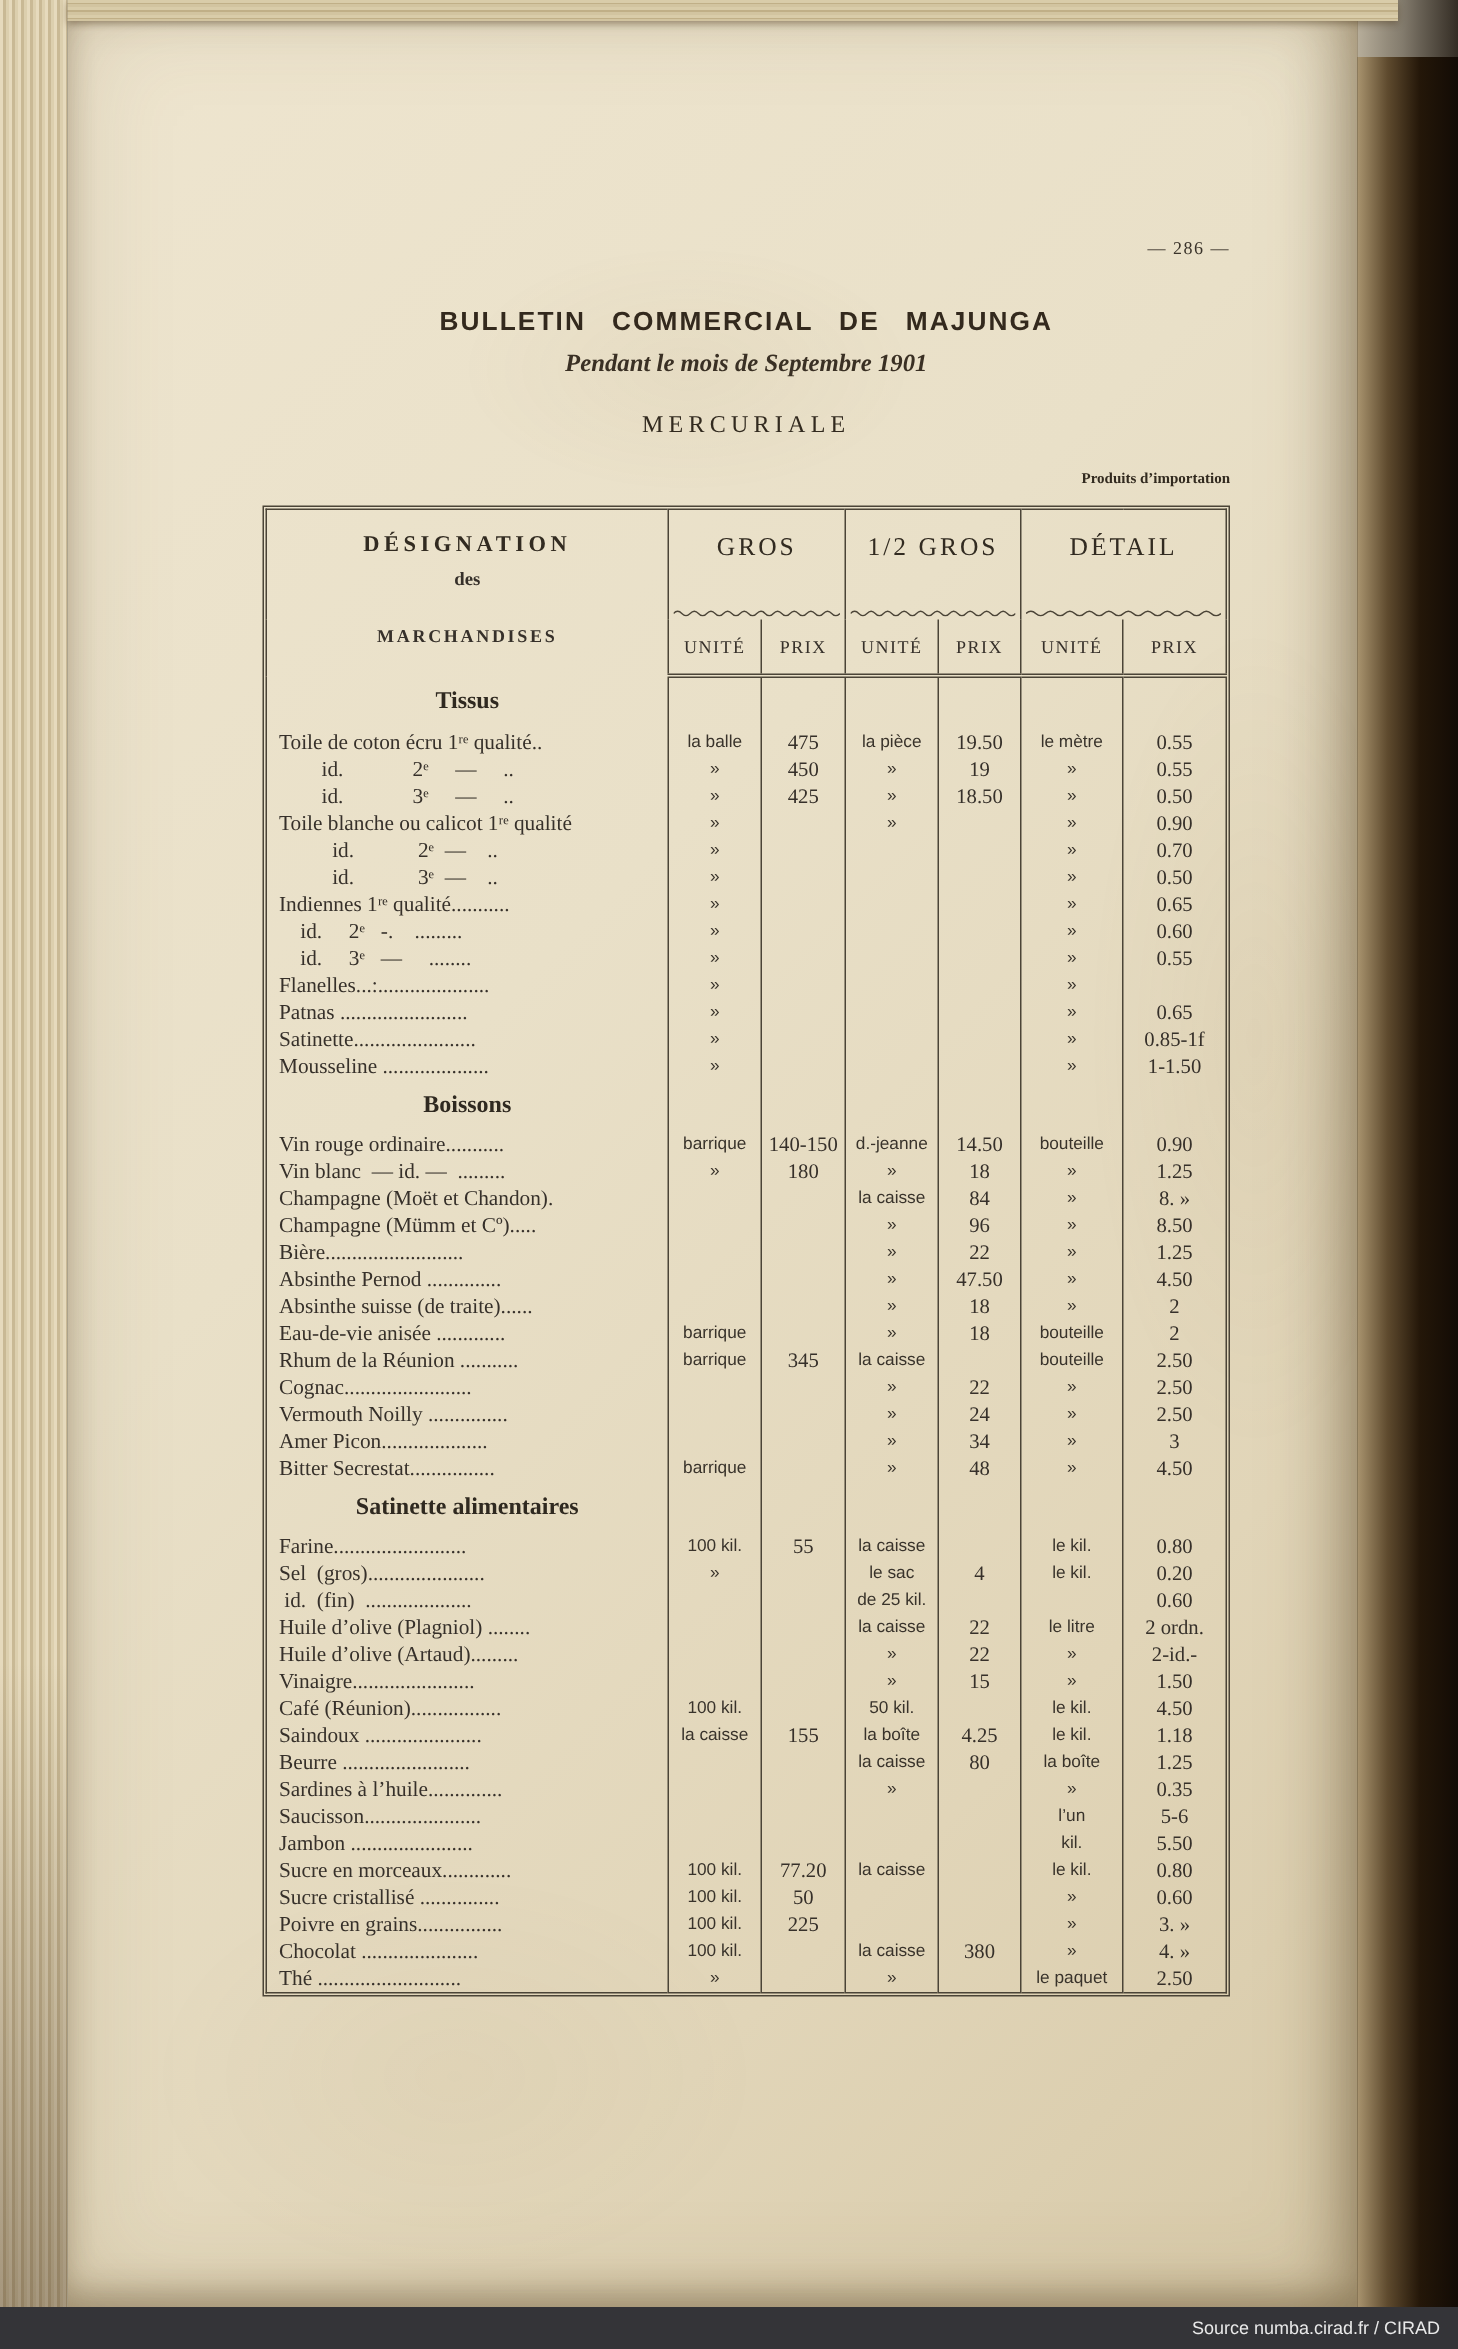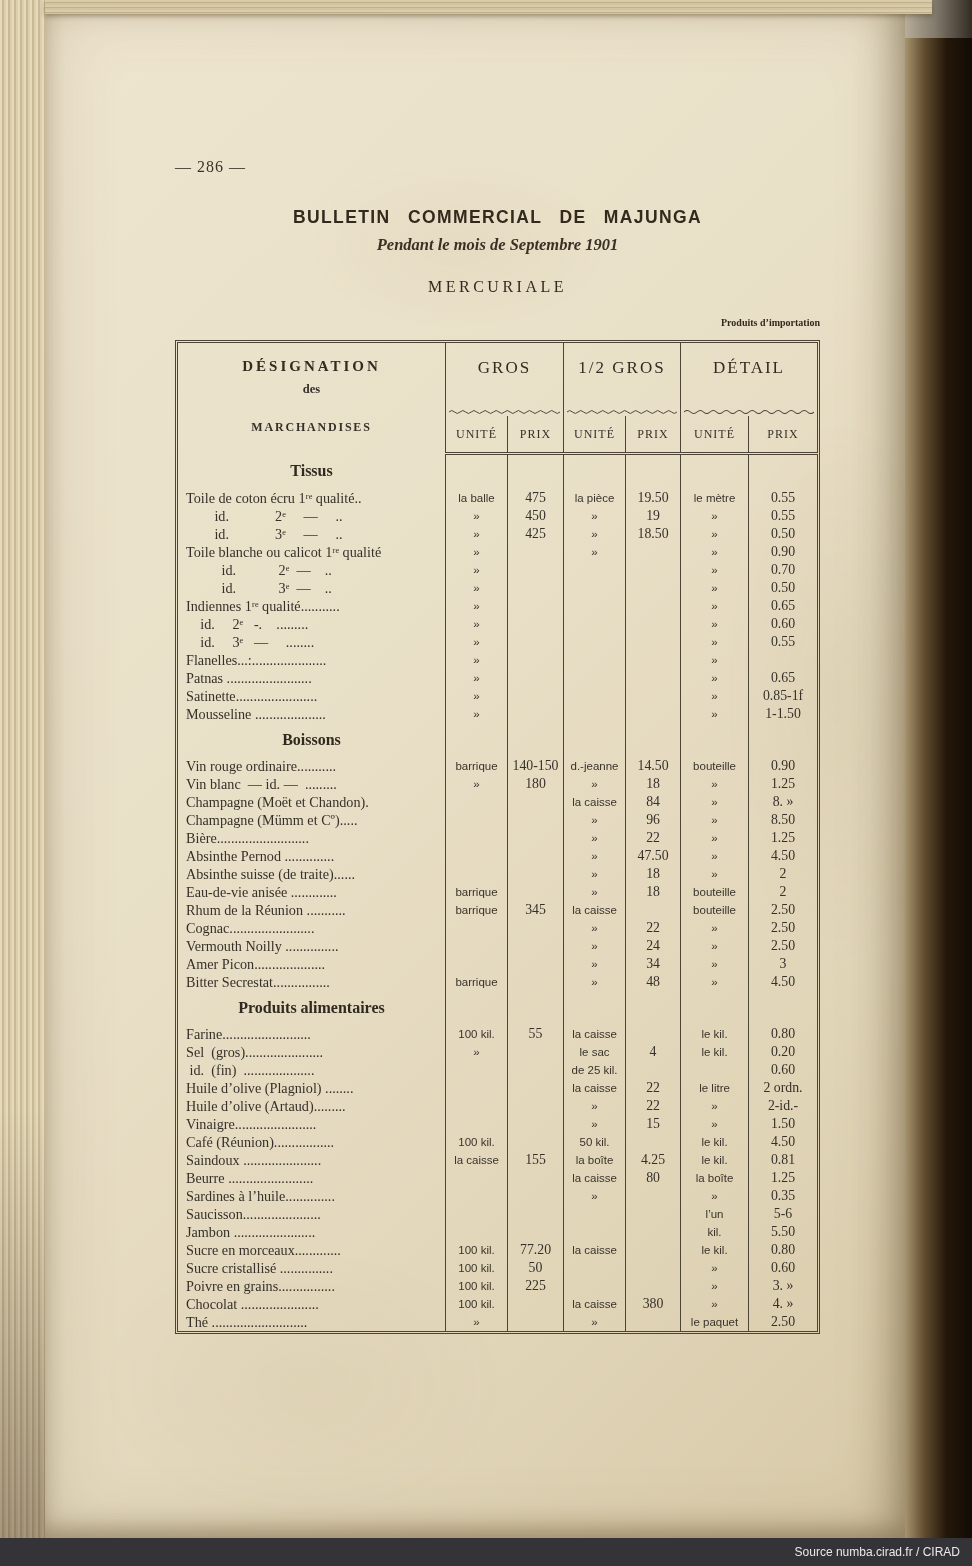--- a/index.html
+++ b/index.html
@@ -46,21 +46,21 @@
       radial-gradient(300px 200px at 30% 90%, rgba(140,110,60,.08), transparent 70%);
   }
   .source-bar{
     position:absolute;left:0;right:0;bottom:0;height:28px;z-index:5;
     background:#343438;color:#e9e9e9;
     font-family:"Liberation Sans", sans-serif;font-size:12px;line-height:28px;
     text-align:right;padding-right:12px;box-sizing:border-box;
   }
   
   .content{width:645px;margin-left:130px;position:relative;color:#36302a;}
-  .page-number{padding-top:158px;text-align:left;font-size:16px;letter-spacing:1px;color:#3a332a;}
+  .page-number{padding-top:158px;text-align:right;font-size:12px;letter-spacing:1px;color:#3a332a;}
   .title{
     margin-top:31px;text-align:center;
     font-family:"Liberation Sans", sans-serif;font-weight:bold;
     font-size:17.5px;letter-spacing:1.4px;word-spacing:11px;color:#33291d;
   }
   .subtitle{margin-top:7px;text-align:center;font-style:italic;font-weight:bold;font-size:16.5px;color:#3a3024;}
   .mercuriale{margin-top:23px;text-align:center;font-weight:normal;font-size:16px;letter-spacing:3.5px;color:#322a1f;}
   .produits{margin-top:21px;text-align:right;font-weight:bold;font-size:10px;color:#322a1f;}
   
   .table-frame{margin-top:12px;border:1px solid #4b4437;padding:1px;}
@@ -407,21 +407,21 @@
             <tr>
               <td class="c-des">Bitter Secrestat................</td>
               <td class="c-unit">barrique</td>
               <td class="c-prix"></td>
               <td class="c-unit">»</td>
               <td class="c-prix">48</td>
               <td class="c-unit">»</td>
               <td class="c-prix">4.50</td>
             </tr>
             <tr class="section-row">
-              <td class="c-des">Produits alimentaires</td>
+              <td class="c-des">Satinette alimentaires</td>
               <td class="c-unit"></td>
               <td class="c-prix"></td>
               <td class="c-unit"></td>
               <td class="c-prix"></td>
               <td class="c-unit"></td>
               <td class="c-prix"></td>
             </tr>
             <tr>
               <td class="c-des">Farine.........................</td>
               <td class="c-unit">100 kil.</td>
@@ -485,21 +485,21 @@
               <td class="c-unit">le kil.</td>
               <td class="c-prix">4.50</td>
             </tr>
             <tr>
               <td class="c-des">Saindoux ......................</td>
               <td class="c-unit">la caisse</td>
               <td class="c-prix">155</td>
               <td class="c-unit">la boîte</td>
               <td class="c-prix">4.25</td>
               <td class="c-unit">le kil.</td>
-              <td class="c-prix">0.81</td>
+              <td class="c-prix">1.18</td>
             </tr>
             <tr>
               <td class="c-des">Beurre ........................</td>
               <td class="c-unit"></td>
               <td class="c-prix"></td>
               <td class="c-unit">la caisse</td>
               <td class="c-prix">80</td>
               <td class="c-unit">la boîte</td>
               <td class="c-prix">1.25</td>
             </tr>

